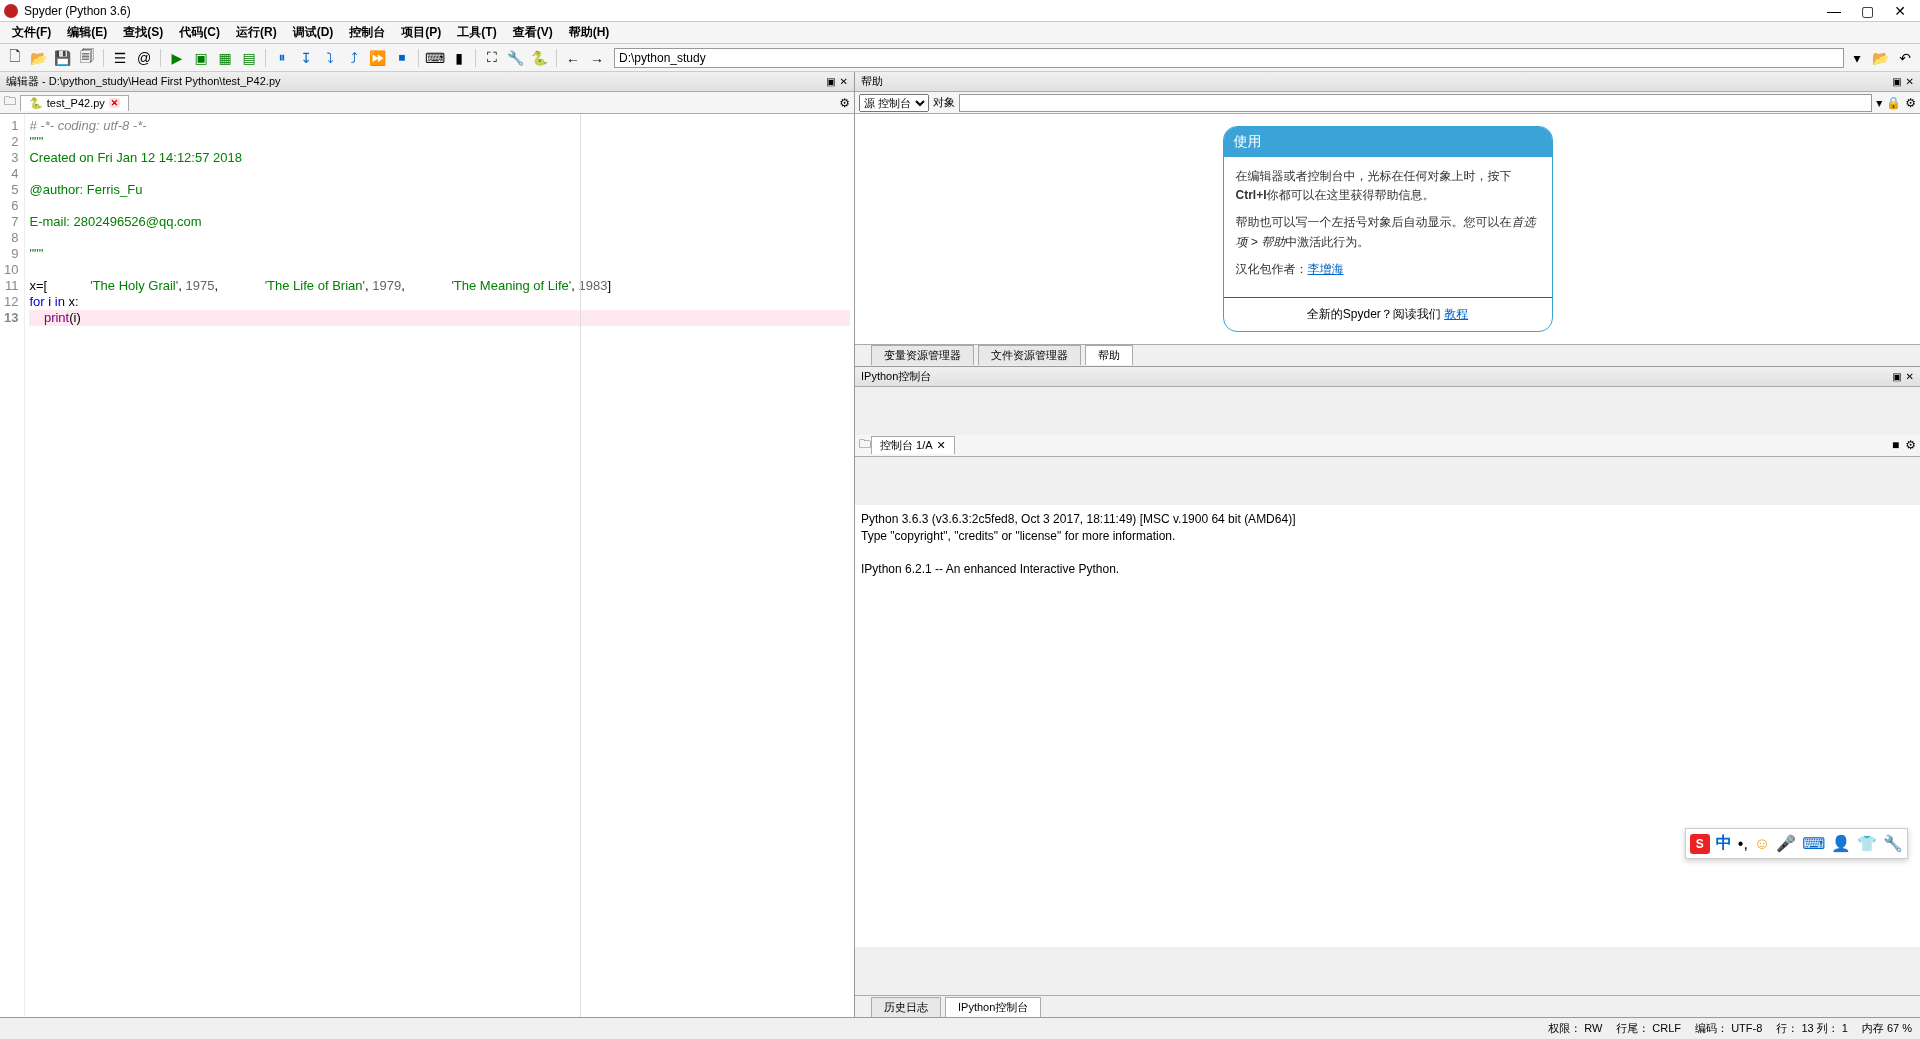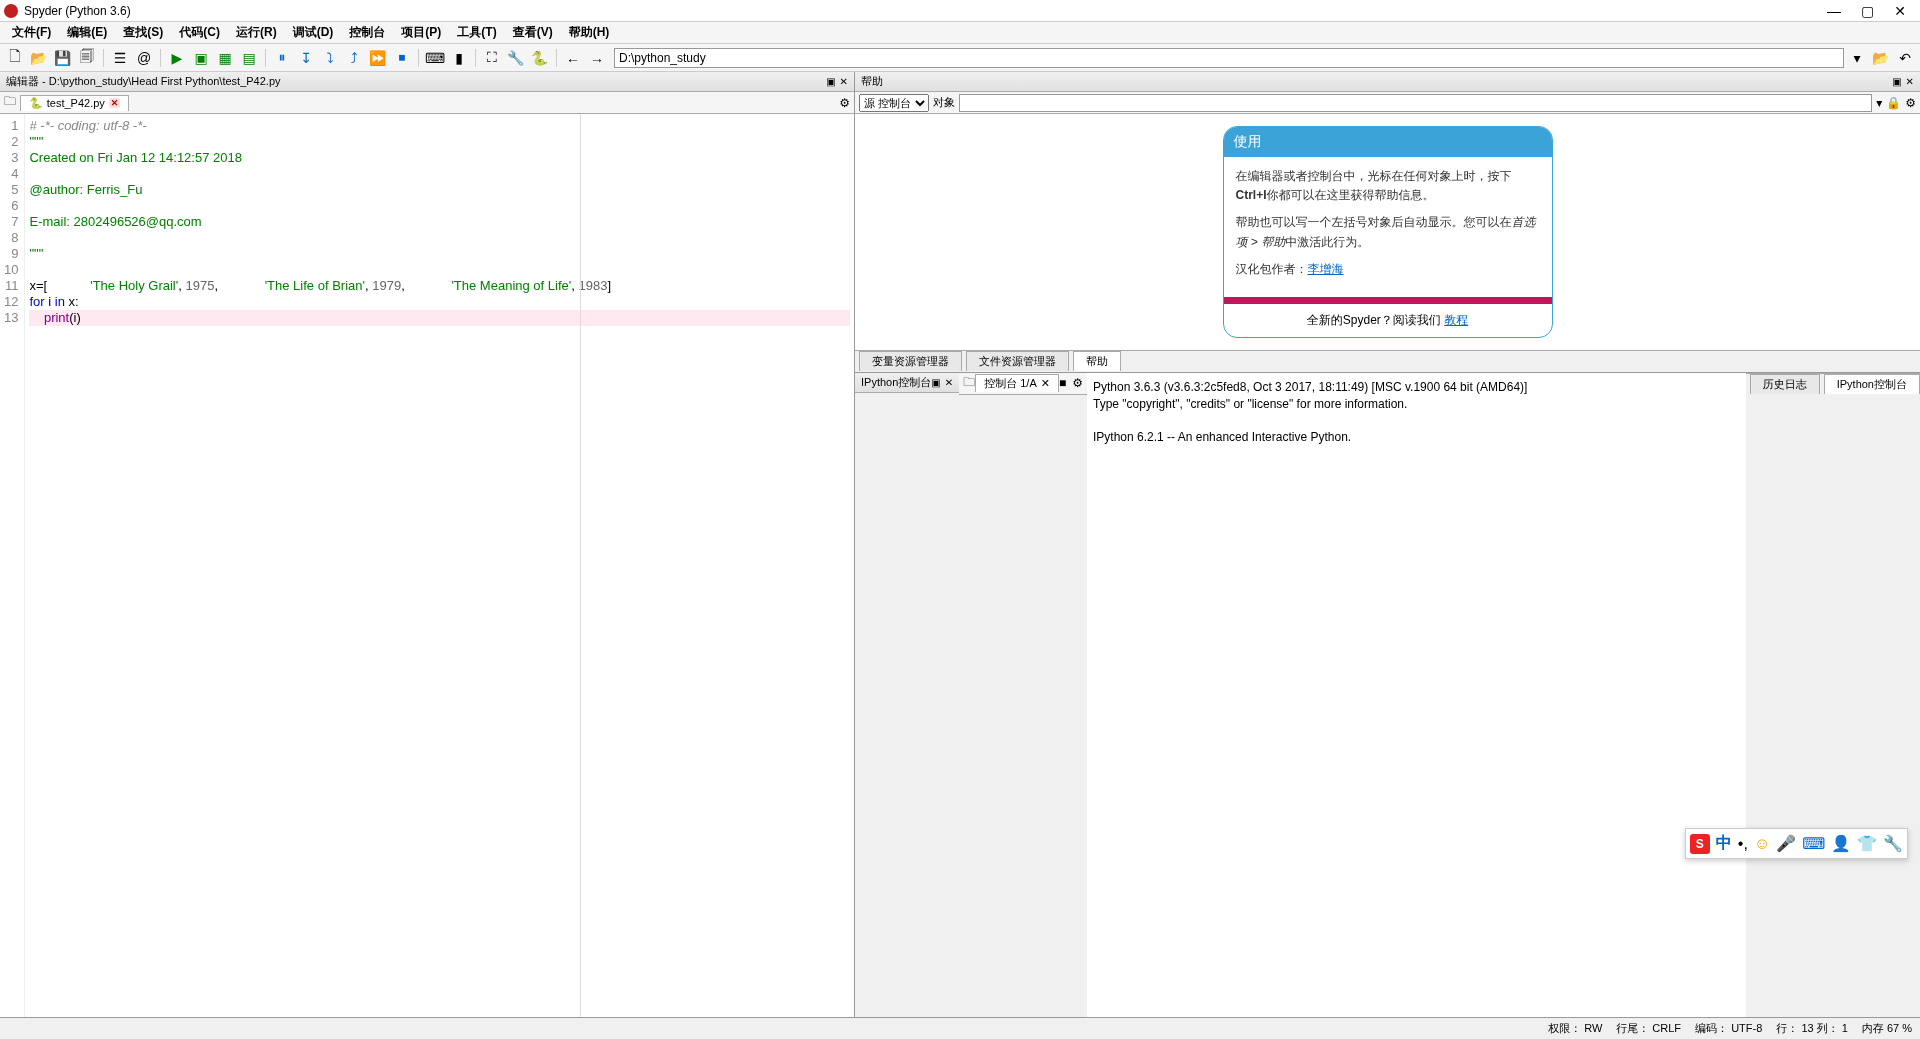--- a/index.html
+++ b/index.html
@@ -45,26 +45,26 @@
 .help-toolbar .obj-label { font-size: 11px; }
 .help-toolbar .obj-input { flex: 1; height: 18px; border: 1px solid #999; font-size: 11px; }
 .help-toolbar .icon-btn { cursor: pointer; font-size: 12px; }
 .help-content { flex: 1; background: #fff; display: flex; align-items: flex-start; justify-content: center; padding: 12px; overflow: auto; }
 .help-card { width: 330px; border: 1px solid #3ca3d9; border-radius: 14px; overflow: hidden; }
 .help-card-header { background: #3ca3d9; color: #fff; padding: 6px 10px; font-size: 14px; }
 .help-card-body { padding: 10px 12px; font-size: 12px; line-height: 1.6; color: #333; }
 .help-card-body p { margin-bottom: 8px; }
 .help-card-body a { color: #0066cc; text-decoration: underline; cursor: pointer; }
 .help-card-body em { font-style: italic; }
-.help-card-footer { border-top: 7px solid #be185d; padding: 8px; text-align: center; font-size: 12px; }
+.help-card-footer { border-top: 1px solid #be185d; padding: 8px; text-align: center; font-size: 12px; }
 .help-card-footer a { color: #0066cc; text-decoration: underline; cursor: pointer; }
-.right-tabs-bottom { height: 22px; background: #f0f0f0; display: flex; align-items: center; border-top: 1px solid #aaa; }
+.right-tabs-bottom { height: 22px; background: #f0f0f0; display: flex; align-items: center; border-top: 1px solid #aaa; padding-left: 12px; }
 .right-tabs-bottom .btab { padding: 2px 12px; font-size: 11px; border: 1px solid #aaa; border-bottom: none; background: #e8e8e8; cursor: pointer; margin-left: 4px; }
 .right-tabs-bottom .btab.active { background: #fff; }
-.console-pane { flex: 1; display: flex; flex-direction: row; }
+.console-pane { flex: 1; display: flex; flex-direction: column; gap: 48px; }
 .console-tab-bar { height: 22px; background: #f5f5f5; display: flex; align-items: center; border-bottom: 1px solid #aaa; padding: 0 4px; }
 .console-tab-bar .ctab { background: #fff; border: 1px solid #aaa; border-bottom: none; padding: 1px 8px; display: flex; align-items: center; gap: 4px; font-size: 11px; }
 .console-tab-bar .ctrls { margin-left: auto; display: flex; gap: 6px; }
 .console-content { flex: 1; background: #fff; padding: 6px; font-family: "Courier New", monospace; font-size: 12px; overflow: auto; line-height: 1.4; }
 .console-content .in-prompt { color: #2060a0; }
 .console-content .in-num { color: #2060a0; font-weight: bold; }
 .status-bar { height: 22px; background: #f0f0f0; border-top: 1px solid #999; display: flex; align-items: center; justify-content: flex-end; padding: 0 8px; font-size: 11px; gap: 14px; }
 .floating-toolbar { position: fixed; right: 12px; bottom: 180px; background: #fff; border: 1px solid #ccc; box-shadow: 0 2px 6px rgba(0,0,0,0.2); padding: 4px; display: flex; gap: 6px; align-items: center; }
 .floating-toolbar span { font-size: 16px; cursor: pointer; }
 .ime-icon { width: 20px; height: 20px; background: #e22; color: #fff; display: flex; align-items: center; justify-content: center; font-weight: bold; border-radius: 3px; font-size: 12px; }
@@ -158,21 +158,21 @@
           <div>3</div>
           <div>4</div>
           <div>5</div>
           <div>6</div>
           <div>7</div>
           <div>8</div>
           <div>9</div>
           <div>10</div>
           <div>11</div>
           <div>12</div>
-          <div style="font-weight: normal;">13</div>
+          <div style="font-weight: bold;">13</div>
         </div>
       <div class="code" id="codearea">
         <div class="code-split"></div>
       <div class="code-line"><span class="c-comment"># -*- coding: utf-8 -*-</span></div>
           <div class="code-line"><span class="c-docstring">"""</span></div>
           <div class="code-line"><span class="c-docstring">Created on Fri Jan 12 14:12:57 2018</span></div>
           <div class="code-line"><span class="c-docstring"></span></div>
           <div class="code-line"><span class="c-docstring">@author: Ferris_Fu</span></div>
           <div class="code-line"><span class="c-docstring"></span></div>
           <div class="code-line"><span class="c-docstring">E-mail: 2802496526@qq.com</span></div>

